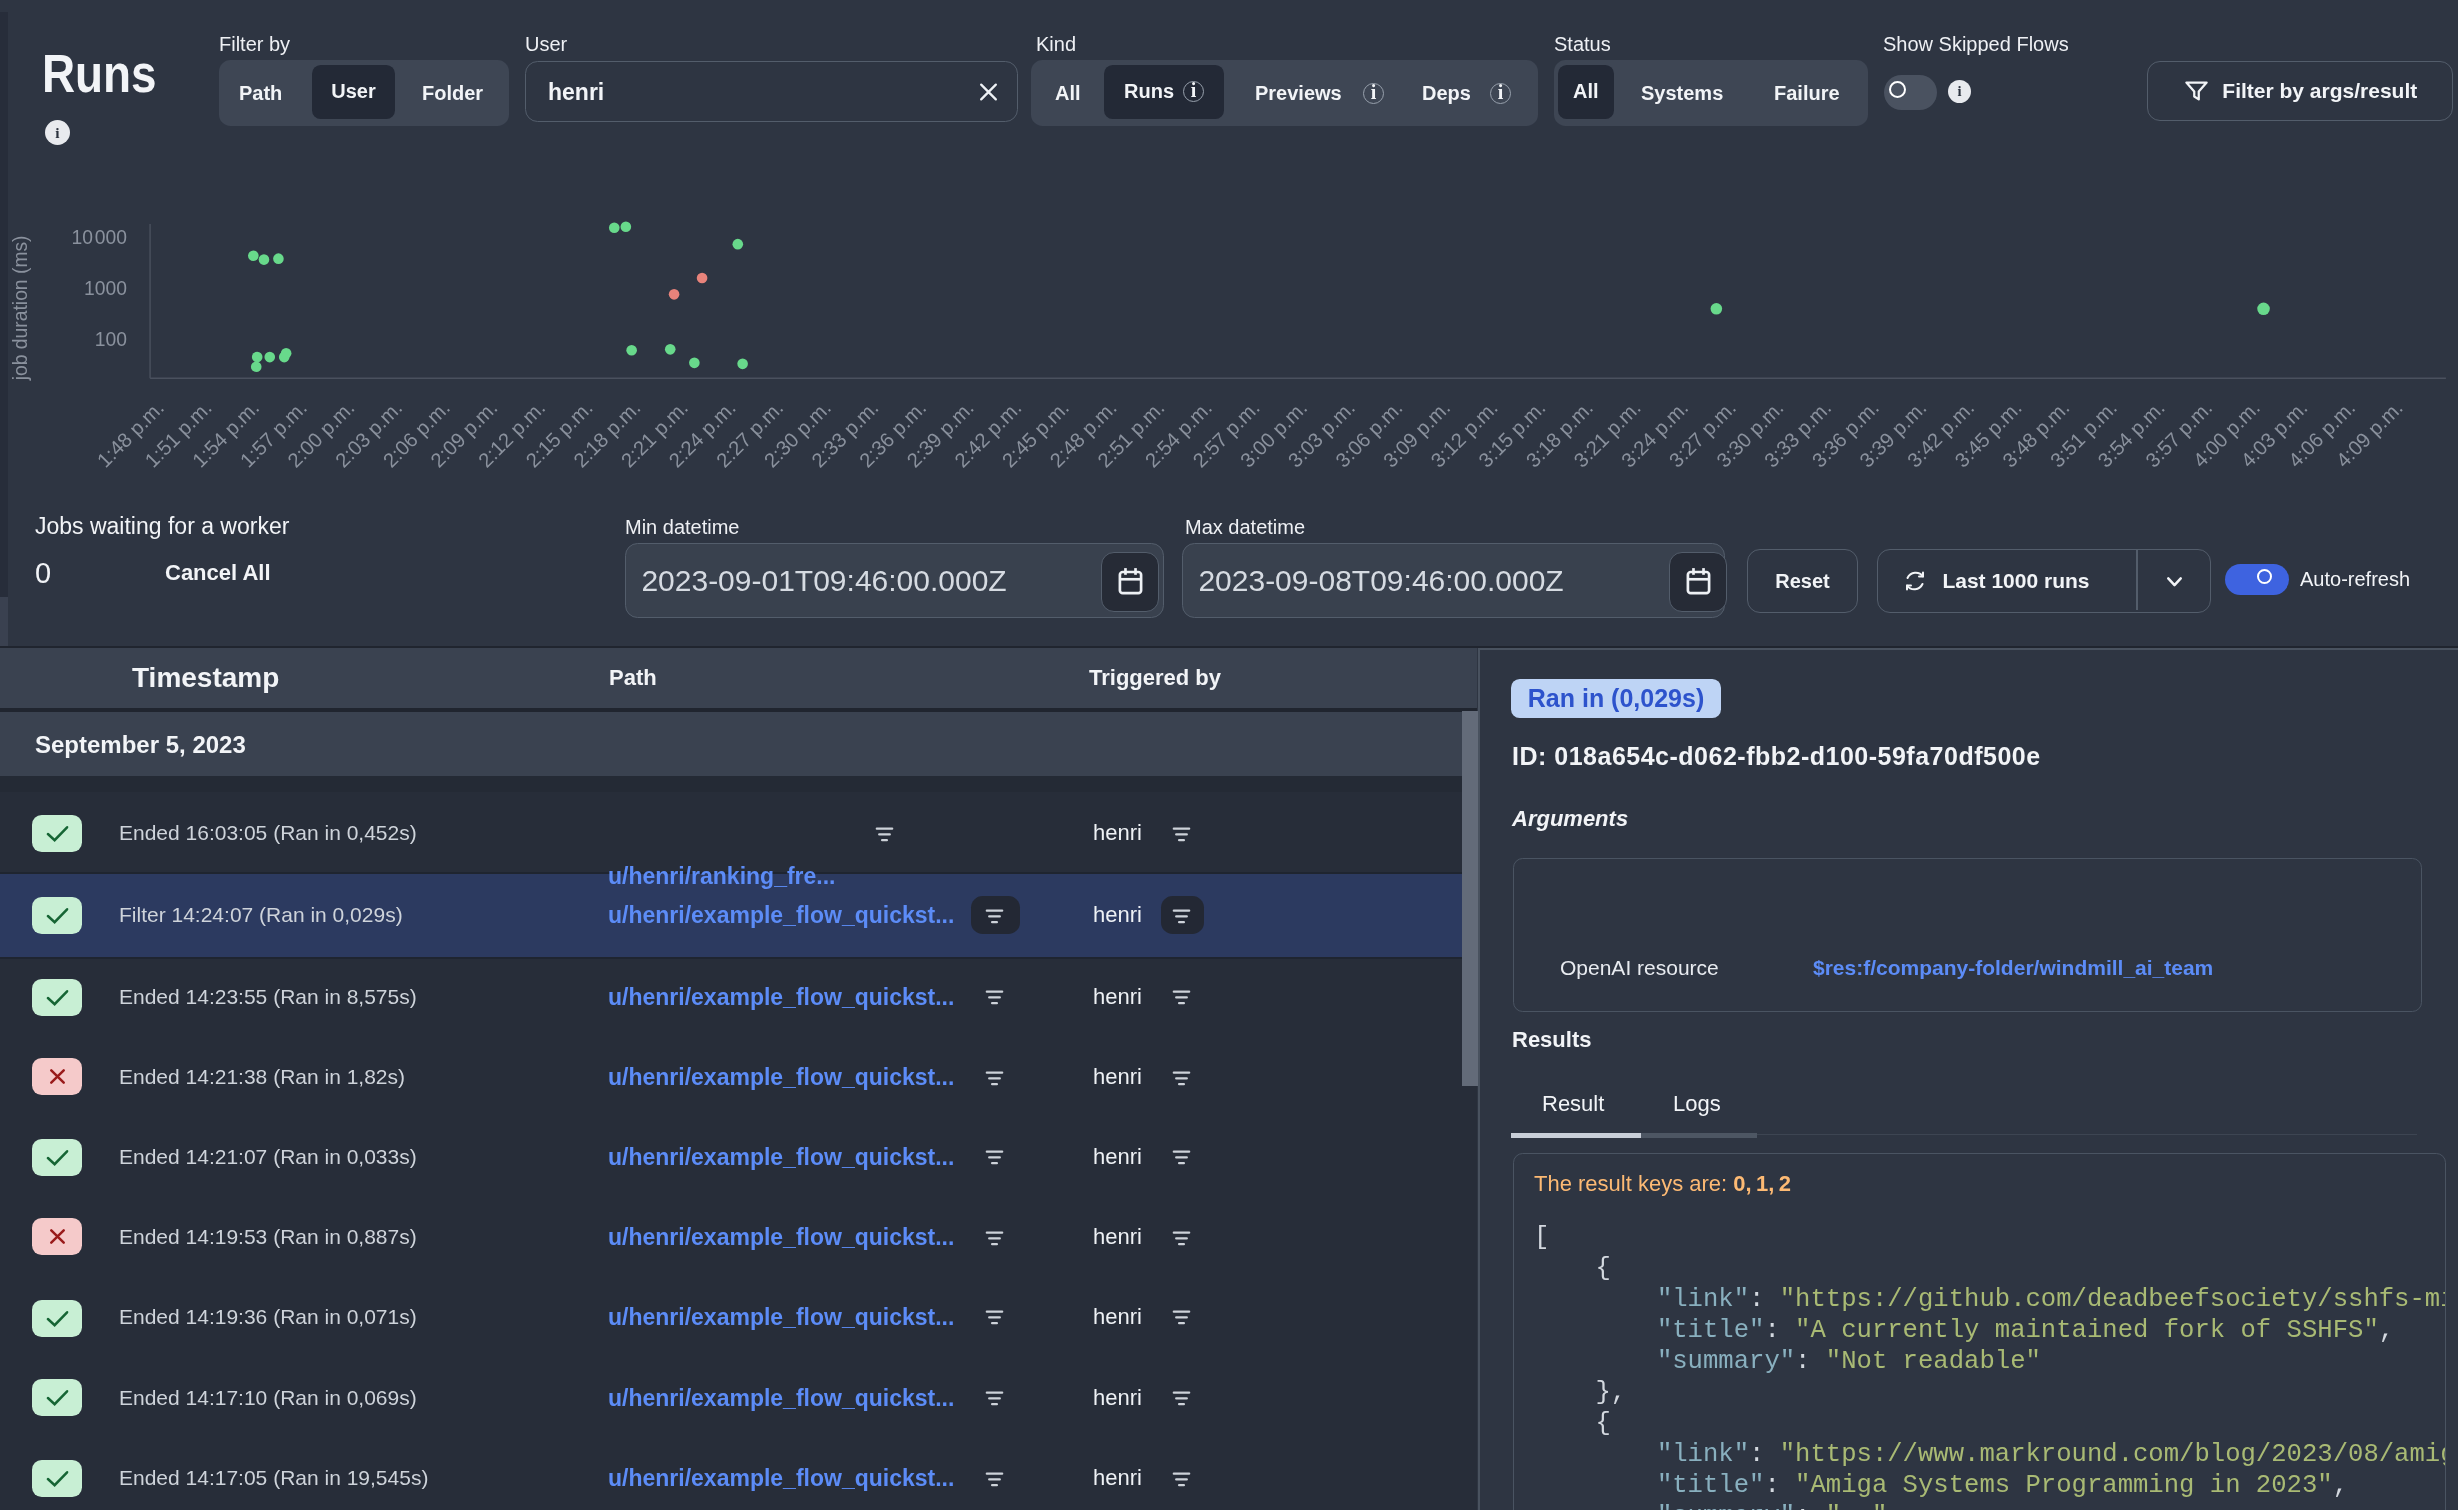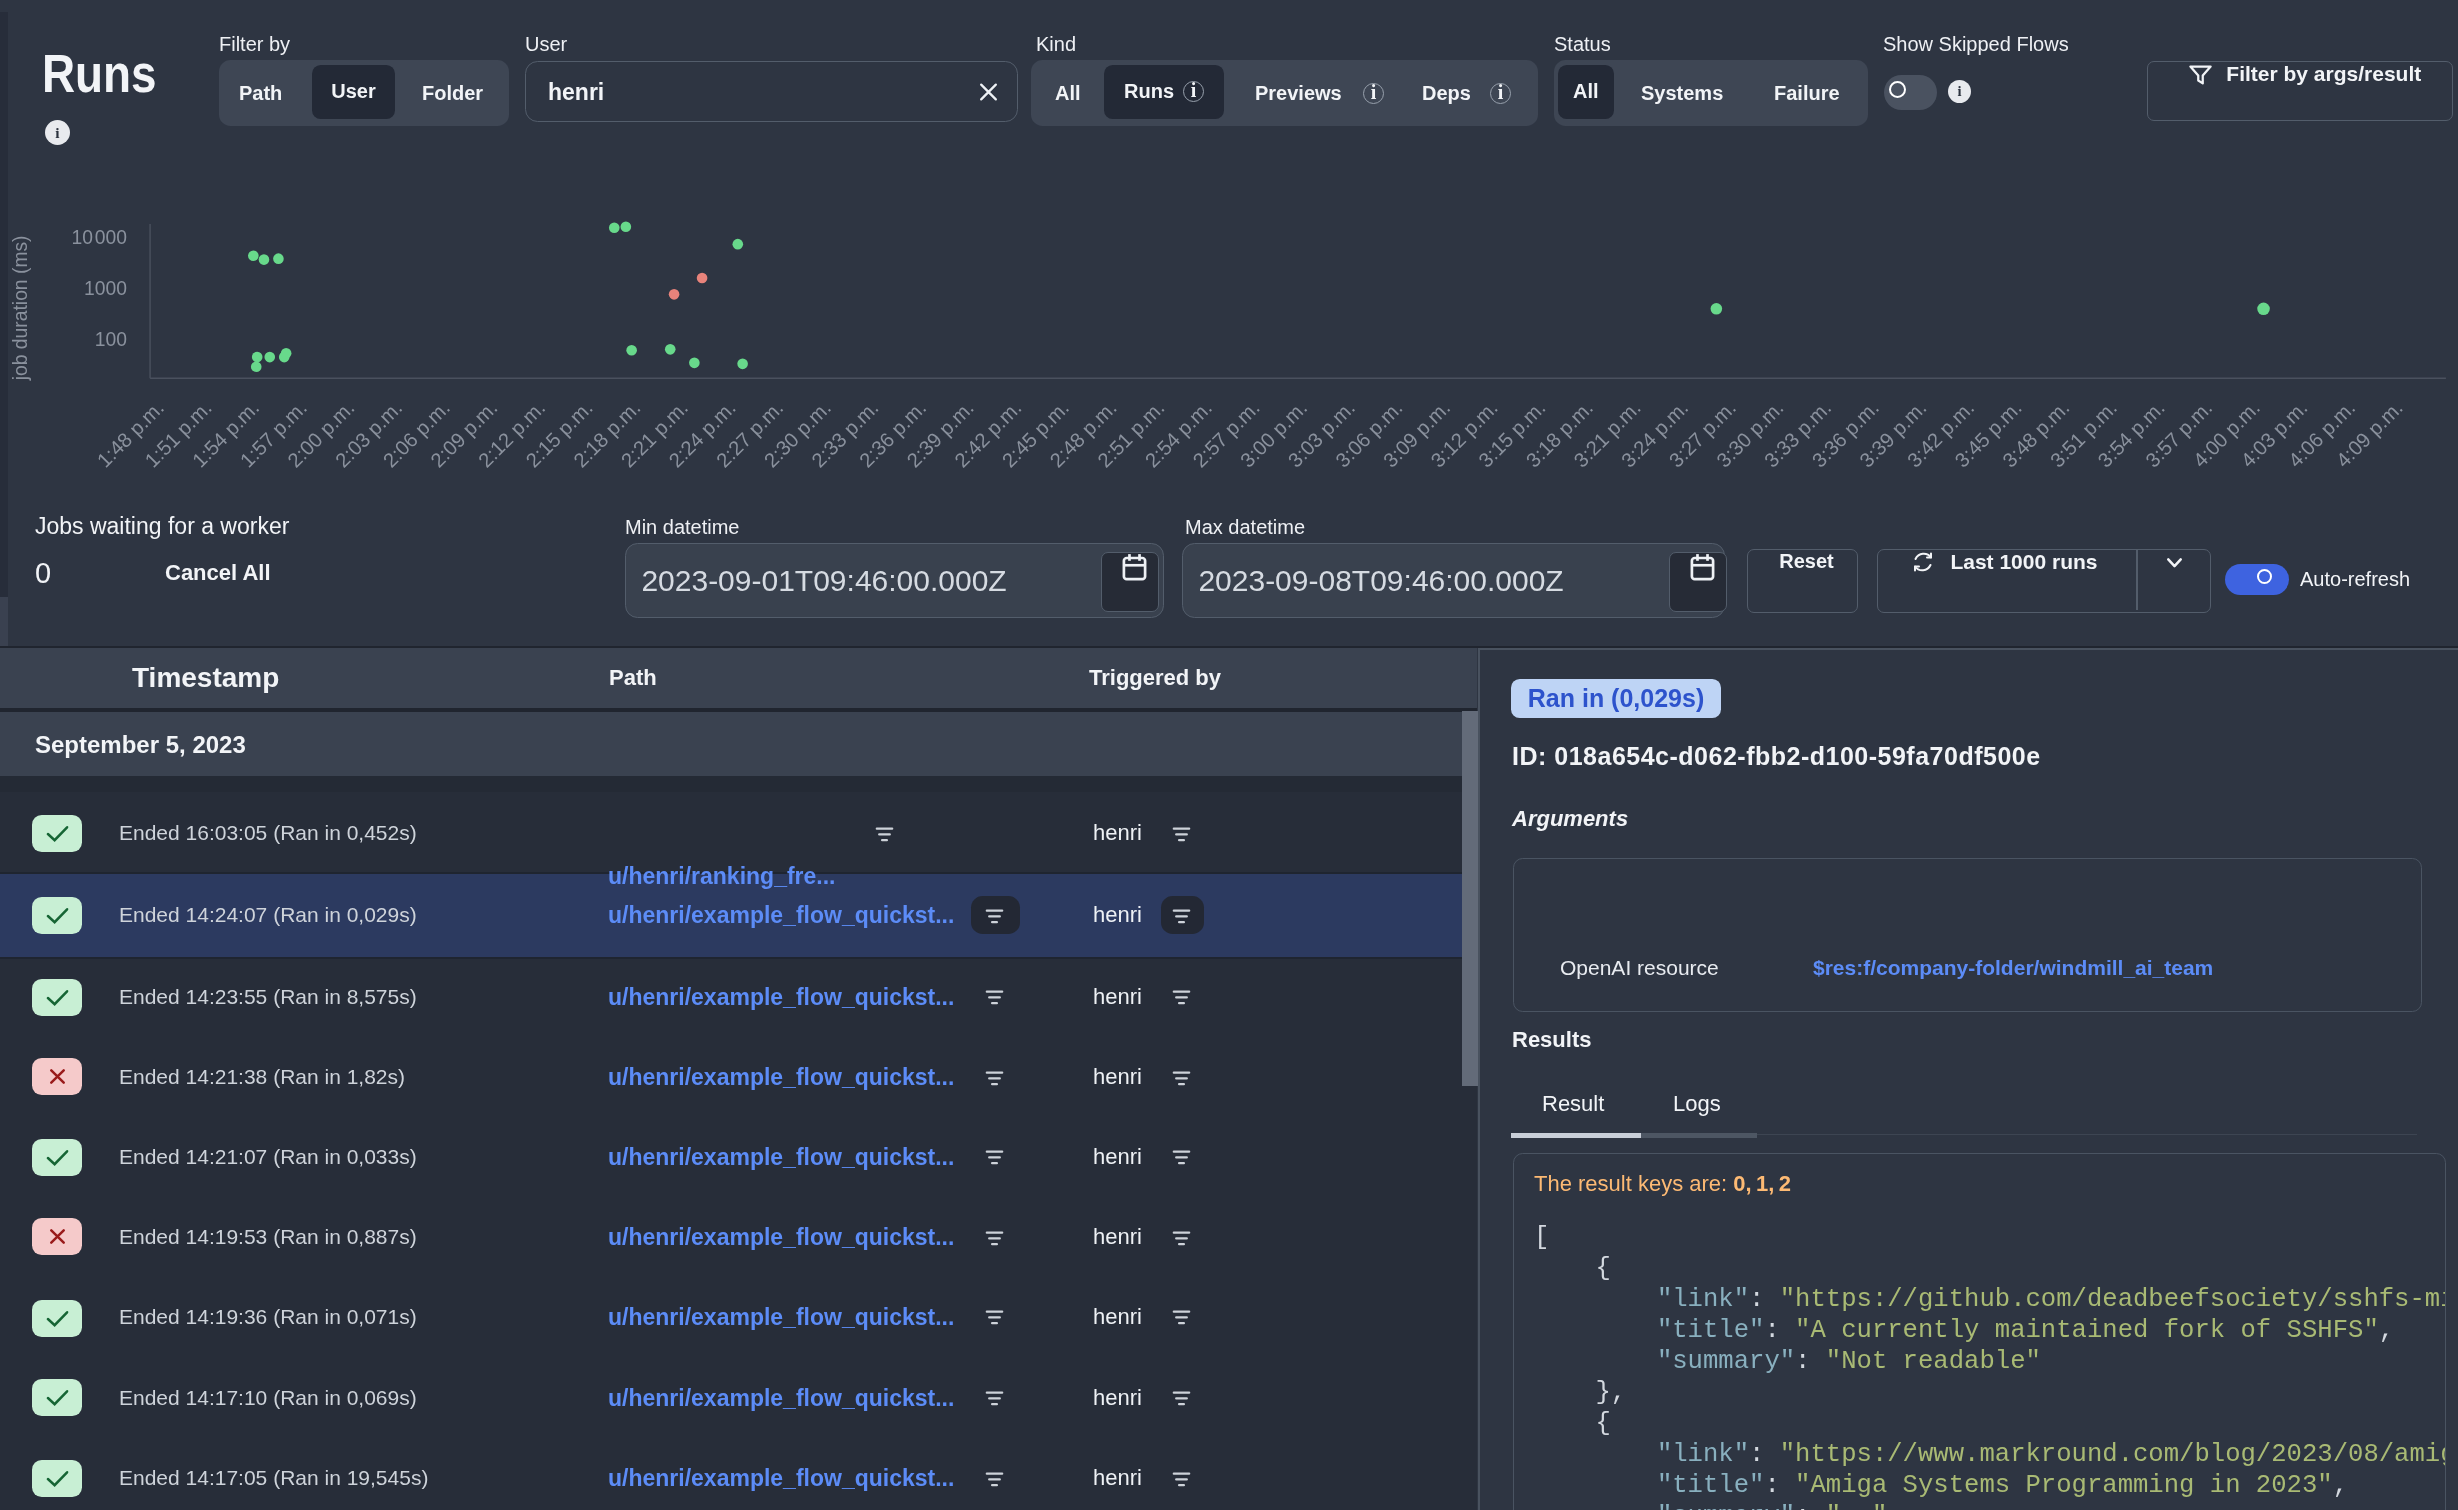--- a/index.html
+++ b/index.html
@@ -3,21 +3,21 @@
 <style>
 * { margin:0; padding:0; box-sizing:border-box; }
 html,body { width:2458px; height:1510px; background:#2e3542; font-family:"Liberation Sans",sans-serif; overflow:hidden; position:relative; color:#f2f4f7; }
 .abs { position:absolute; }
 .lbl { position:absolute; font-size:20px; color:#eef0f4; }
 .seg { position:absolute; height:66px; top:60px; background:#3e4654; border-radius:11.6px; display:flex; align-items:center; }
 .seg span { font-weight:600; font-size:20px; color:#f2f4f7; }
 .chip { position:absolute; top:4.8px; height:54px; background:#232936; border-radius:8.7px; display:flex; align-items:center; justify-content:center; }
 .oinfo { display:inline-block; width:21px; height:21px; border:1.9px solid #97a0ac; border-radius:50%; color:#cfd4db; font-size:12.6px; font-weight:700; text-align:center; line-height:17.4px; font-family:"Liberation Serif",serif; }
 .finfo { position:absolute; background:#e8eaee; border-radius:50%; color:#2c333f; font-weight:700; text-align:center; font-family:"Liberation Serif",serif; }
-.btn { position:absolute; border:1.9px solid #535d6b; border-radius:7px; display:flex; align-items:flex-start; justify-content:center; font-weight:700;padding-left:8px; }
+.btn { position:absolute; border:1.9px solid #535d6b; border-radius:13px; display:flex; align-items:center; justify-content:center; font-weight:700; }
 .chart { position:absolute; left:0; top:0; }
 .input { position:absolute; border:1.9px solid #535d6b; border-radius:12.6px; background:#39414e; }
 .sicon { position:absolute; left:32px; width:50px; height:37px; border-radius:9.7px; display:flex; align-items:center; justify-content:center; }
 .icon-ok { background:#c8efd4; }
 .icon-fail { background:#f5caca; }
 .rtext { position:absolute; left:119px; font-size:21px; color:#ced3da; transform:translateY(-50%); }
 .rpath { position:absolute; left:608px; font-size:23px; font-weight:700; color:#5c8cf7; transform:translateY(-50%); }
 .rhenri { position:absolute; left:1093px; font-size:22px; color:#eef1f5; transform:translateY(-50%); }
 .ficon { position:absolute; width:23px; height:23px; }
 .fchip { position:absolute; height:38px; background:#232834; border-radius:11.6px; }
@@ -244,21 +244,21 @@
         <line x1="9.5" y1="19" x2="14.5" y2="19"></line>
       </g>
     </svg></div>
 <div class="fchip" style="left:971px;top:896px;width:49px;"></div>
 <div class="fchip" style="left:1161px;top:896px;width:43px;"></div>
 <div class="sicon icon-ok" style="top:897px">
     <svg width="29" height="23" viewBox="0 0 30 24">
       <path d="M5 12.5 L12 19 L25 5.5" stroke="#166534" stroke-width="2.6" fill="none" stroke-linecap="round"></path>
     </svg>
   </div>
-<div class="rtext" style="top:915px">Ended 14:24:07 (Ran in 0,029s)</div>
+<div class="rtext" style="top:915px">Filter 14:24:07 (Ran in 0,029s)</div>
 <div class="rpath" style="top:915px">u/henri/example_flow_quickst...</div>
 <div class="ficon" style="left:983px;top:904px"><svg width="23" height="23" viewBox="0 0 24 24">
       <g stroke="#cdd2d9" stroke-width="2.4" stroke-linecap="round">
         <line x1="4" y1="7" x2="20" y2="7"></line>
         <line x1="6.5" y1="13" x2="17.5" y2="13"></line>
         <line x1="9.5" y1="19" x2="14.5" y2="19"></line>
       </g>
     </svg></div>
 <div class="rhenri" style="top:915px">henri</div>
 <div class="ficon" style="left:1170px;top:904px"><svg width="23" height="23" viewBox="0 0 24 24">

